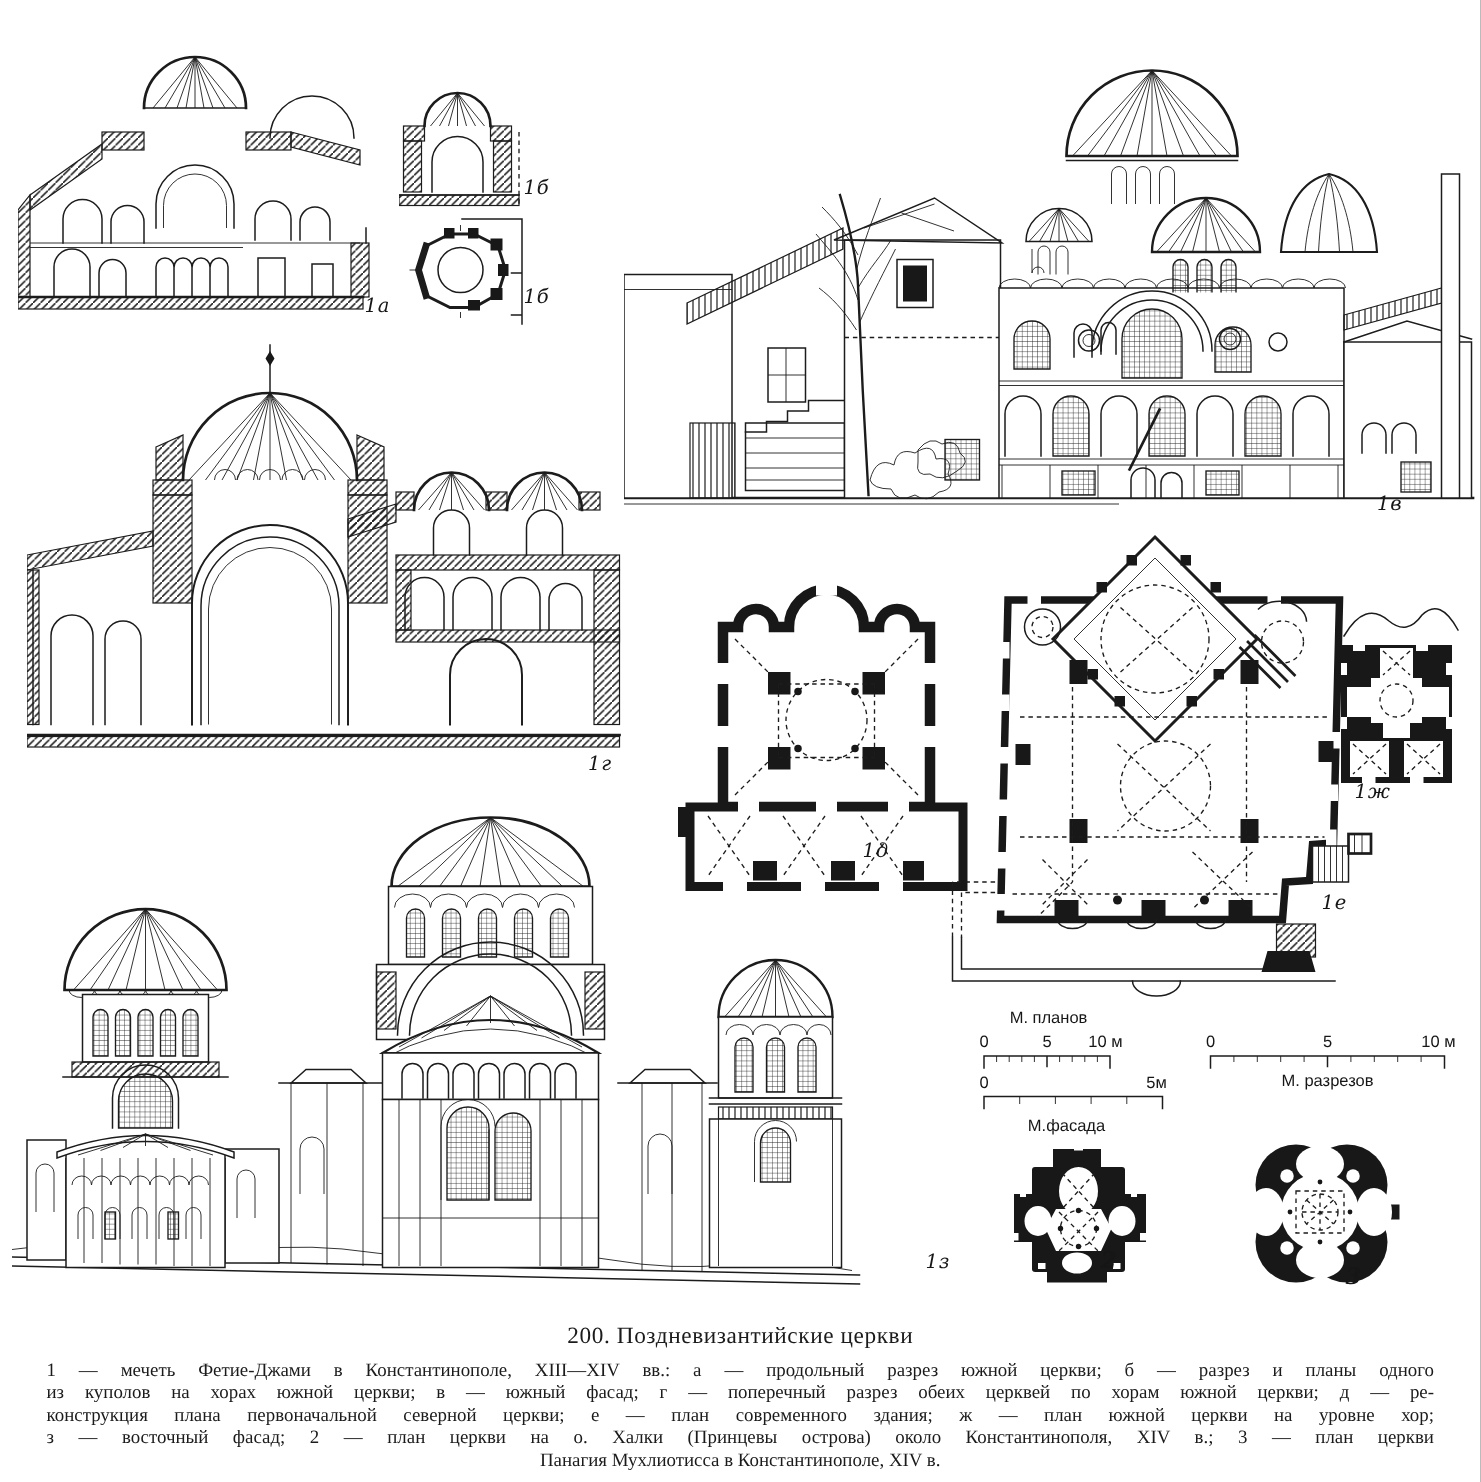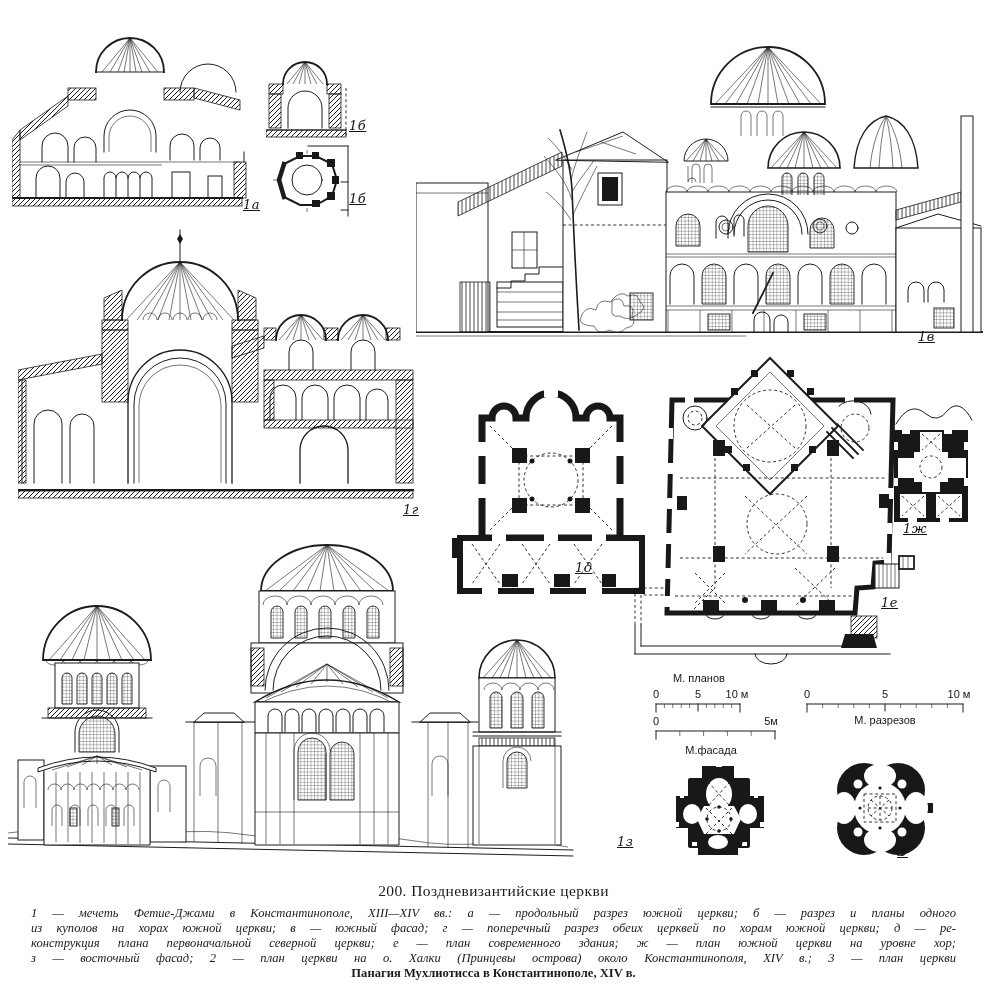--- a/index.html
+++ b/index.html
@@ -1,27 +1,27 @@
 <!DOCTYPE html>
 <html><head>
 <meta charset="utf-8">
 <style>
   html,body{margin:0;padding:0;background:#888;}
   #page{position:relative;width:987px;height:988px;background:#ffffff;overflow:hidden;
         font-family:"Liberation Serif",serif;color:#1b1b1b;}
   .fig{position:absolute;}
   .fig svg{display:block;}
-  .flab{position:absolute;font:italic 13px "DejaVu Serif",serif;color:#161616;letter-spacing:.5px;white-space:nowrap;text-decoration:underline;}
+  .flab{position:absolute;font:italic 13px "DejaVu Serif",serif;color:#161616;letter-spacing:.5px;white-space:nowrap;}
   .flab.big{font-size:15px;font-weight:bold;}
   .cap-title{position:absolute;left:0;top:882px;width:987px;text-align:center;
              font:15.5px "Liberation Serif",serif;letter-spacing:.4px;}
   .capline{position:absolute;left:31px;width:925px;font:12.6px/15.2px "Liberation Serif",serif;
            text-align:justify;white-space:nowrap;}
-  .capline.jl{white-space:normal;text-align-last:justify;font-style:italic;}
-  .capline.cl{text-align:right;text-align-last:center;white-space:normal;font-weight:bold;}
+  .capline.jl{white-space:normal;text-align-last:justify;}
+  .capline.cl{text-align:right;text-align-last:center;white-space:normal;}
   
   .ln{fill:none;stroke:#1c1c1c;stroke-width:1;stroke-linecap:square;}
   .ln2{fill:none;stroke:#1c1c1c;stroke-width:1.8;stroke-linecap:square;}
   .thn{fill:none;stroke:#1c1c1c;stroke-width:.6;}
   .dsh{fill:none;stroke:#1c1c1c;stroke-width:.9;stroke-dasharray:3 2.6;}
   .blk{fill:#181818;stroke:none;}
   .wht{fill:#ffffff;stroke:none;}
   .whs{fill:#ffffff;stroke:#1c1c1c;stroke-width:1;}
   .hat{fill:url(#hp);stroke:#1c1c1c;stroke-width:.8;}
   .vrt{fill:url(#vp);stroke:#1c1c1c;stroke-width:.8;}
@@ -559,21 +559,21 @@
         <circle cx="58" cy="72" r="1.6" class="blk"></circle>
   <circle cx="38" cy="52" r="1.6" class="blk"></circle>
         <circle cx="78" cy="52" r="1.6" class="blk"></circle>
 </svg>
 </div>
 
 <span class="flab" style="left:243px;top:197px">1а</span>
 <span class="flab" style="left:349px;top:118px">1б</span>
 <span class="flab" style="left:349px;top:191px">1б</span>
 <span class="flab" style="left:918px;top:329px">1в</span>
-<span class="flab" style="left:403px;top:502px">1г</span>
+<span class="flab" style="left:392px;top:502px">1г</span>
 <span class="flab" style="left:575px;top:560px">1д</span>
 <span class="flab" style="left:881px;top:595px">1е</span>
 <span class="flab" style="left:903px;top:521px">1ж</span>
 <span class="flab" style="left:617px;top:834px">1з</span>
 <span class="flab big" style="left:734px;top:831px">2</span>
 <span class="flab big" style="left:897px;top:842px">3</span>
 
 <div class="cap-title">200. Поздневизантийские церкви</div>
 <div class="capline jl" style="top:906px">1 — мечеть Фетие-Джами в Константинополе, XIII—XIV вв.: а — продольный разрез южной церкви; б — разрез и планы одного</div>
 <div class="capline jl" style="top:936px">конструкция плана первоначальной северной церкви; е — план современного здания; ж — план южной церкви на уровне хор;</div>

